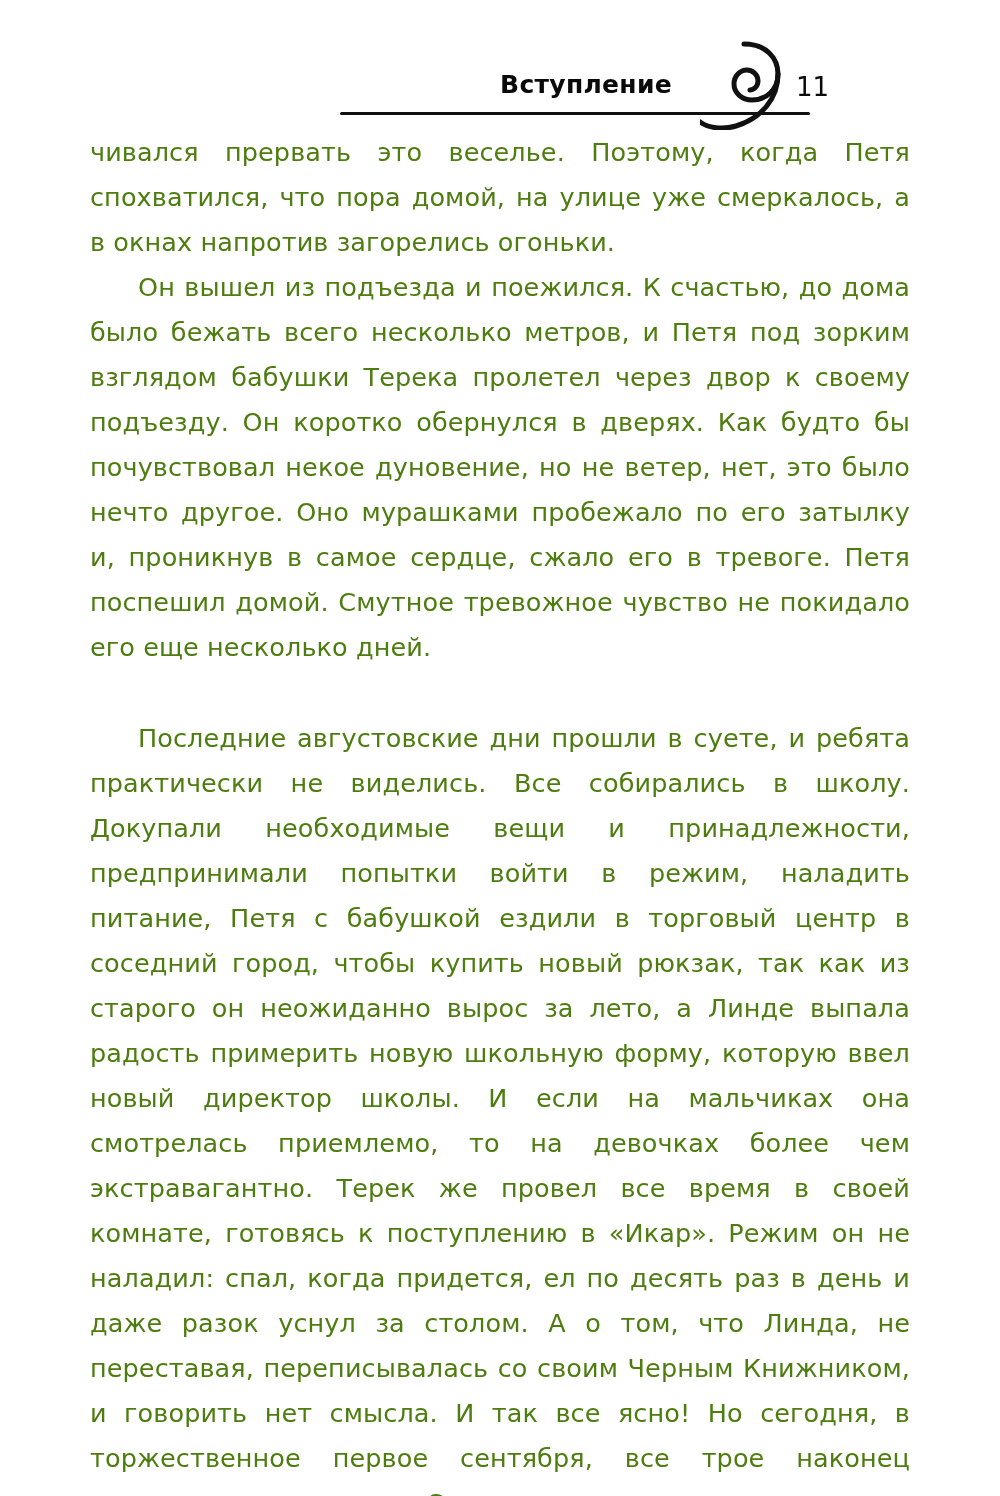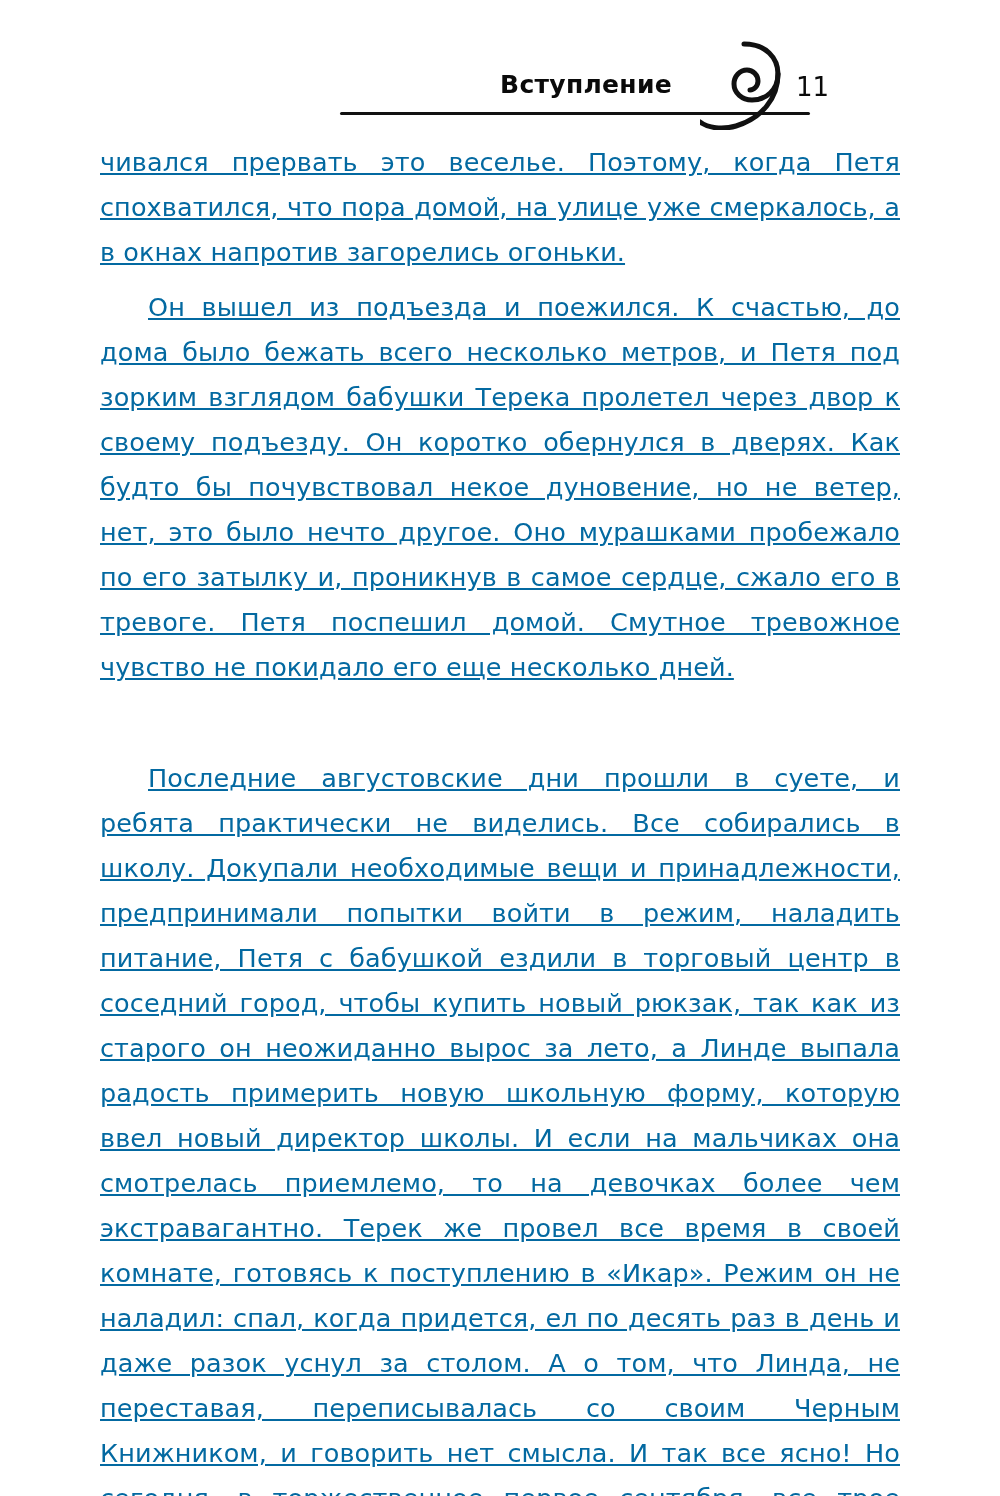--- a/index.html
+++ b/index.html
@@ -59,29 +59,28 @@
   }
 
   
   .body-text {
     position: absolute;
     left: 90px;
     top: 130px;
     width: 820px;
   }
   .para {
-    margin: 10px;
+    margin: 0;
     font-size: 25.5px;
     line-height: 45px;
     text-align: justify;
     text-justify: inter-word;
     hyphens: manual;
-    color: #0369a1;
+    color: #4d7c0f;
     letter-spacing: 0.1px;
-    text-decoration: underline;
   }
   .para.indent {
     text-indent: 48px;
   }
   .para + .para {
     margin-top: 0;
   }
   .gap {
     height: 46px;
   }

